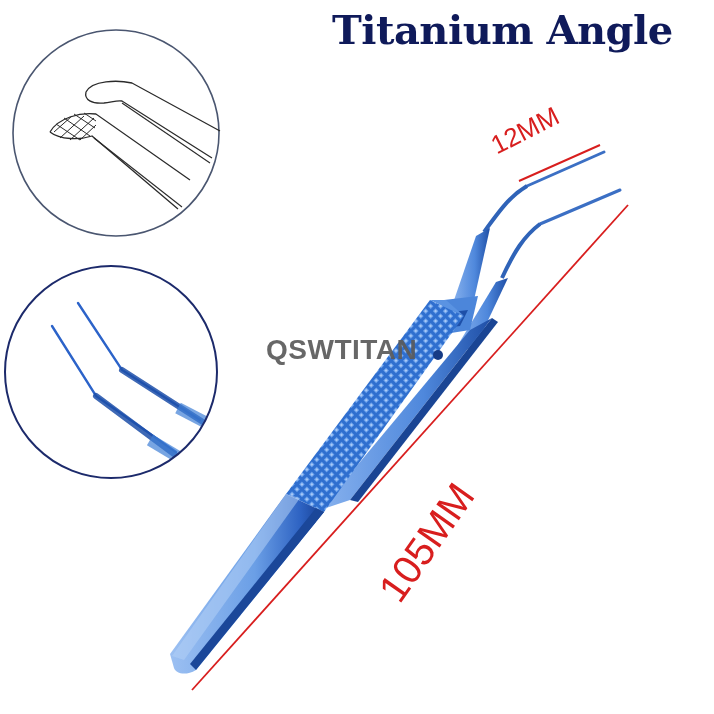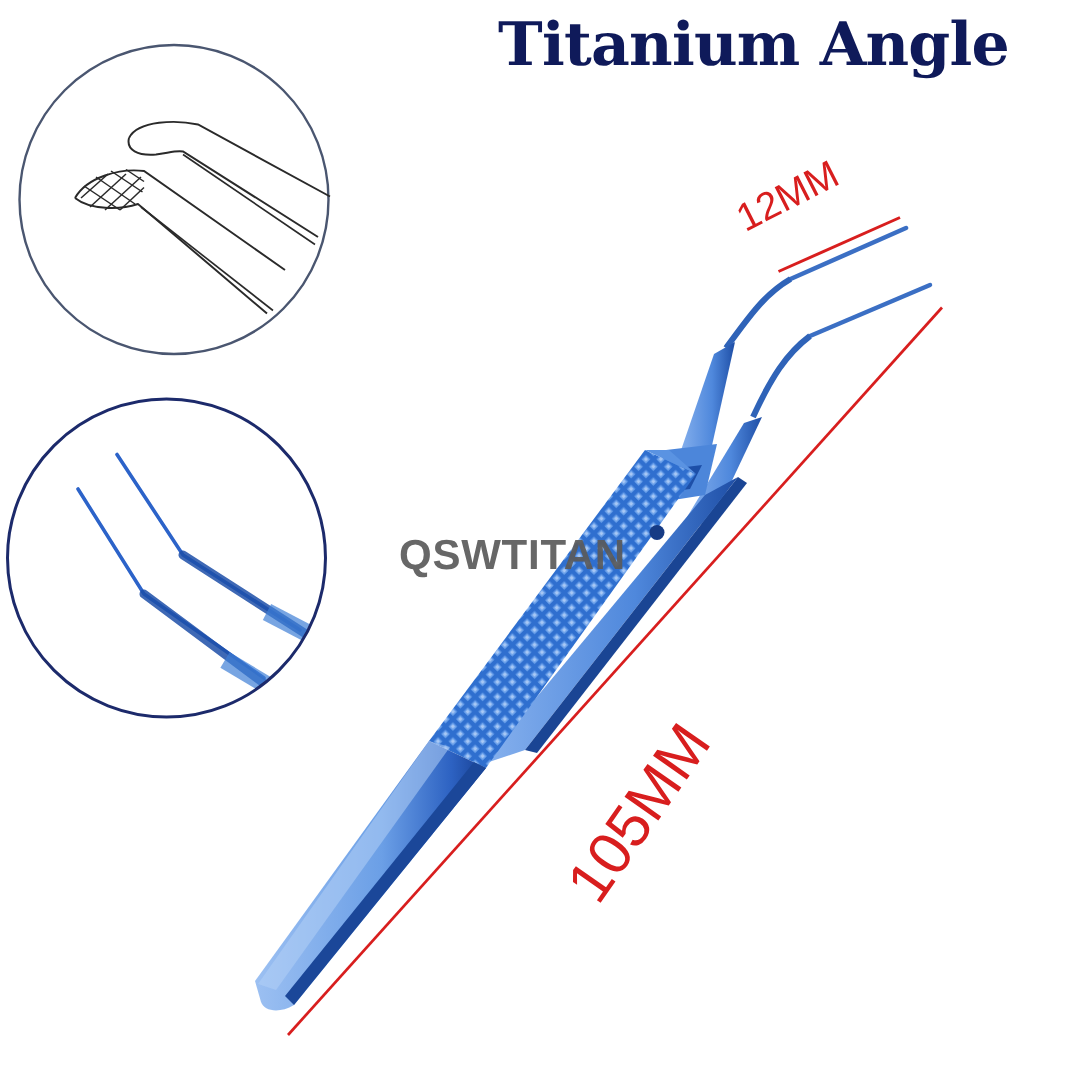--- a/index.html
+++ b/index.html
@@ -5,21 +5,21 @@
     html, body { margin: 0; padding: 0; background: #ffffff; }
     body { width: 714px; height: 714px; position: relative; overflow: hidden; font-family: "DejaVu Sans", sans-serif; }
     .title {
       position: absolute; left: 332px; top: 6px;
       font-family: "DejaVu Serif", "Liberation Serif", serif;
       font-weight: bold; font-size: 40px; color: #0f1a5a; letter-spacing: -0.5px;
       white-space: nowrap;
     }
     .stage { position: absolute; left: 0; top: 0; width: 714px; height: 714px; }
     .watermark {
-      position: absolute; left: 266px; top: 354px;
+      position: absolute; left: 266px; top: 334px;
       font-family: "Liberation Sans", "DejaVu Sans", sans-serif;
       font-weight: bold; font-size: 28px; color: #5b5b5b; opacity: 0.92;
       letter-spacing: 0.5px; white-space: nowrap;
     }
     .dim-12 {
       position: absolute; left: 500px; top: 130px;
       transform: rotate(-27deg); transform-origin: left bottom;
       font-family: "Liberation Sans", "DejaVu Sans", sans-serif;
       font-size: 26px; color: #d81e1e; white-space: nowrap;
     }

